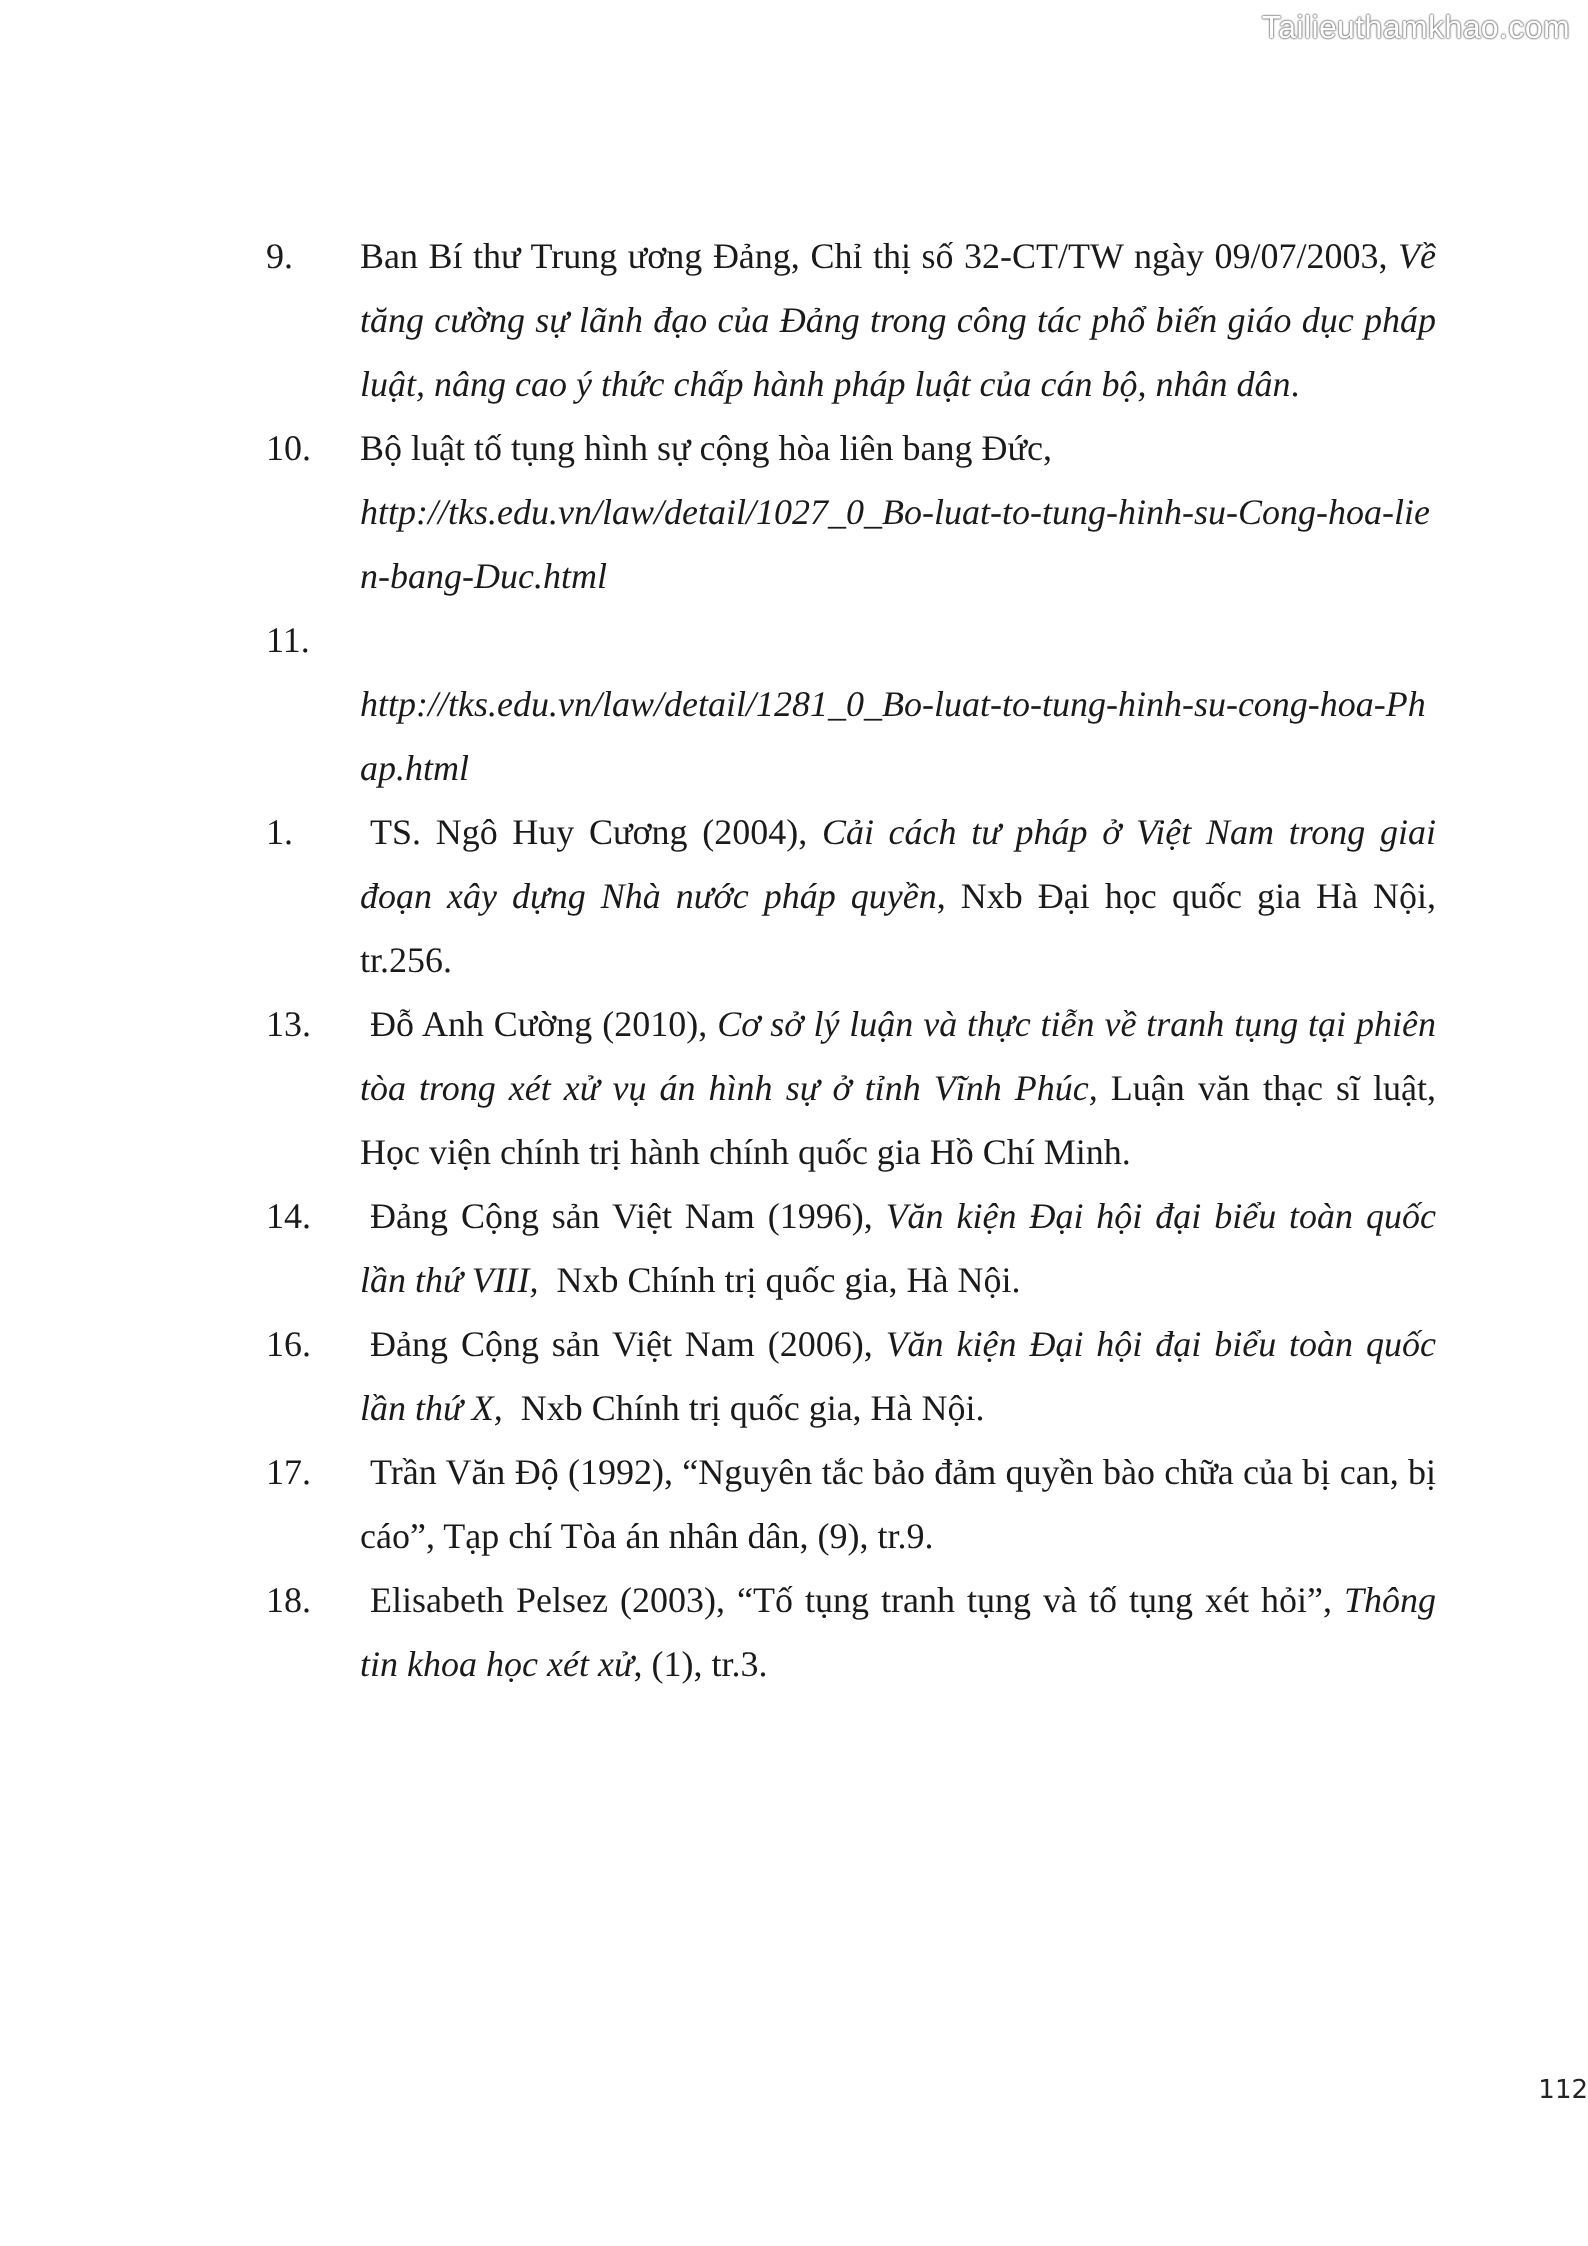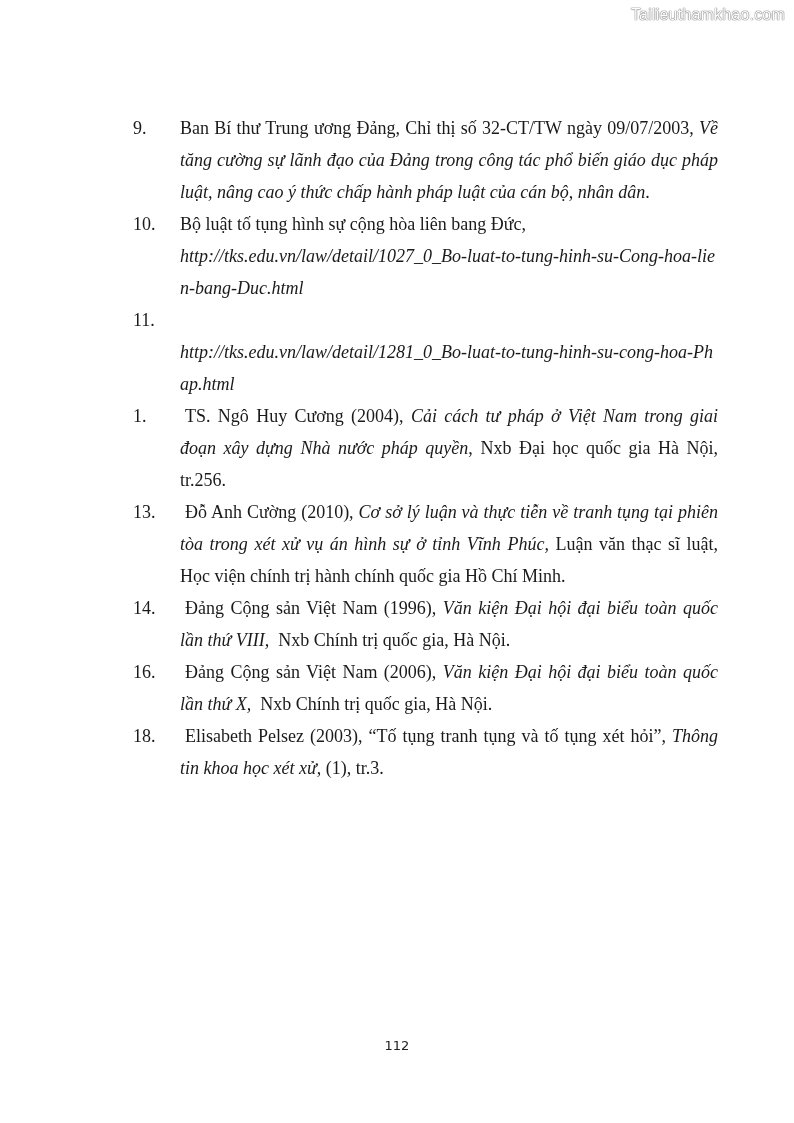--- a/index.html
+++ b/index.html
@@ -57,21 +57,21 @@
     }
     .ref .url {
       font-style: italic;
       word-break: break-all;
     }
     .page-number {
       position: absolute;
       top: 1038px;
       left: 0;
       width: 794px;
-      text-align: center;
+      text-align: right;
       font-family: "DejaVu Sans", sans-serif;
       font-size: 13px;
       color: #222;
     }
   </style>
 </head>
 <body>
 
 <div class="watermark">Tailieuthamkhao.com</div>
 
@@ -106,20 +106,24 @@
     <span class="num">14.</span>
     <span class="body indent"><span>Đảng Cộng sản Việt Nam (1996), </span><span class="i">Văn kiện Đại hội đại biểu toàn quốc lần thứ VIII,</span><span style="white-space:pre-wrap">  Nxb Chính trị quốc gia, Hà Nội.</span></span>
   </li>
 
 
   <li class="ref">
     <span class="num">16.</span>
     <span class="body indent"><span>Đảng Cộng sản Việt Nam (2006), </span><span class="i">Văn kiện Đại hội đại biểu toàn quốc lần thứ X,</span><span style="white-space:pre-wrap">  Nxb Chính trị quốc gia, Hà Nội.</span></span>
   </li>
 
+  <li class="ref">
+    <span class="num">17.</span>
+    <span class="body indent"><span>Trần Văn Độ (1992), “Nguyên tắc bảo đảm quyền bào chữa của bị can, bị cáo”, Tạp chí Tòa án nhân dân, (9), tr.9.</span></span>
+  </li>
 
   <li class="ref">
     <span class="num">18.</span>
     <span class="body indent"><span>Elisabeth Pelsez (2003), “Tố tụng tranh tụng và tố tụng xét hỏi”, </span><span class="i">Thông tin khoa học xét xử</span><span>, (1), tr.3.</span></span>
   </li>
 
 </ol>
 
 <div class="page-number">112</div>
 

